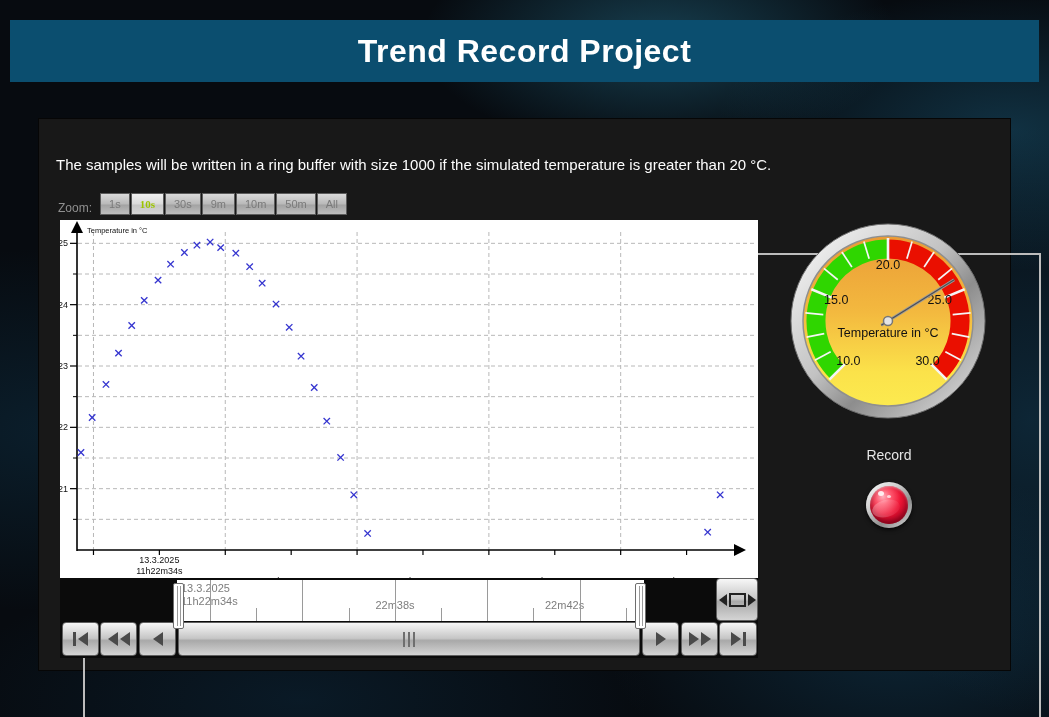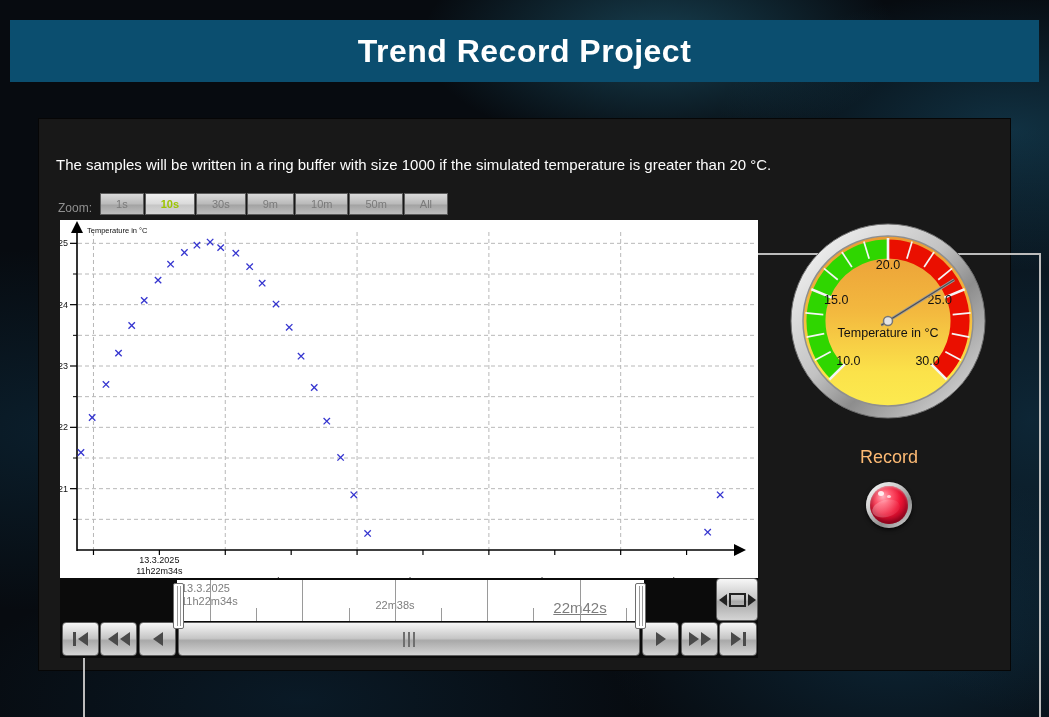--- a/index.html
+++ b/index.html
@@ -31,31 +31,32 @@
   }
   .gb-title {
     position:absolute; left:10px; top:-13px; background:#181818; padding:0 7px;
     font-size:17px; color:#f0f0f0; white-space:nowrap;
   }
   .desc { position:absolute; left:56px; top:156px; font-size:15px; color:#fdfdfd; }
   .zoomrow { position:absolute; left:58px; top:193px; display:flex; align-items:flex-end; gap:1px; }
   .zlabel { font-size:12px; color:#8f8f8f; margin-right:7px; }
   .zbtn {
     font-family:"Liberation Sans", sans-serif; font-size:11px; height:22px; min-width:24px;
-    padding:0 15px; border:1px solid #5c5c5c; color:#7a7a7a; cursor:pointer;
+    padding:0 8px; border:1px solid #5c5c5c; color:#7a7a7a; cursor:pointer;
     background:linear-gradient(180deg,#dadada 0%,#b9b9b9 50%,#a3a3a3 55%,#bdbdbd 100%);
   }
   .zbtn.selected {
     color:#9cc400; font-weight:bold;
     background:linear-gradient(180deg,#f0f0f0 0%,#dadada 50%,#c6c6c6 55%,#d6d6d6 100%);
+    font-family:Liberation Serif, serif;
   }
   .chart { position:absolute; left:60px; top:220px; width:698px; height:358px; background:#ffffff; overflow:hidden; }
   svg { font-family:"Liberation Sans", sans-serif; display:block; }
   .gauge { position:absolute; left:788px; top:221px; }
-  .record-label { position:absolute; left:839px; top:447px; width:100px; text-align:center; font-size:18px; color:#fdba74; }
+  .record-label { position:absolute; left:839px; top:447px; width:100px; text-align:center; font-size:14px; color:#e5e5e5; }
   .lamp {
     position:absolute; left:866px; top:482px; width:46px; height:46px; border-radius:50%;
     background:linear-gradient(140deg,#ffffff 0%,#cfcfcf 35%,#8e8e8e 65%,#dcdcdc 100%);
     box-shadow:0 2px 4px rgba(0,0,0,.7); padding:4px;
   }
   .lamp-inner {
     width:38px; height:38px; border-radius:50%; position:relative; overflow:hidden;
     background:radial-gradient(circle at 34% 28%, #ffb0bd 0%, #ff5c72 20%, #ee1535 48%, #c4092a 72%, #8f0119 100%);
     box-shadow:inset 0 -3px 6px rgba(110,0,20,.85), inset 0 1px 2px rgba(255,255,255,.5);
   }
@@ -67,21 +68,21 @@
   .lamp-inner::before {
     content:""; position:absolute; left:22%; top:12%; width:6px; height:5px; border-radius:50%;
     background:rgba(255,255,255,.85); box-shadow:8px 3px 0 -1px rgba(255,255,255,.7);
   }
   .timebar-bg { position:absolute; left:60px; top:578px; width:698px; height:80px; background:#0b0b0b; }
   .ruler { position:absolute; left:177px; top:580px; width:467px; height:41px; background:#ffffff; overflow:hidden; }
   .ruler .rline { position:absolute; top:0; width:1px; height:41px; background:#9a9a9a; }
   .ruler .rtick { position:absolute; top:28px; width:1px; height:13px; background:#9a9a9a; }
   .r-start { position:absolute; left:4px; top:2px; font-size:11px; color:#7d7d7d; line-height:13px; white-space:nowrap; }
   .r-mid { position:absolute; left:183px; top:19px; width:70px; text-align:center; font-size:11px; color:#7d7d7d; }
-  .r-end { position:absolute; left:368px; top:19px; width:70px; text-align:center; font-size:15px; color:#7d7d7d;text-decoration:underline; }
+  .r-end { position:absolute; left:368px; top:19px; width:70px; text-align:left; font-size:11px; color:#7d7d7d; }
   .grip {
     position:absolute; top:583px; width:11px; height:46px; background:#ffffff;
     border:1px solid #6e6e6e; border-radius:2px; z-index:5;
     display:flex; align-items:stretch; justify-content:center; gap:2px; padding:2px 0;
   }
   .grip i { display:block; width:1px; background:#9a9a9a; }
   .grip-left { left:173px; } .grip-right { left:635px; }
   .sbtn {
     position:absolute; top:622px; height:34px; width:37px; border:1px solid #5f5f5f; border-radius:4px;
     background:linear-gradient(180deg,#f7f7f7 0%,#c6c6c6 48%,#a9a9a9 55%,#d4d4d4 100%);

